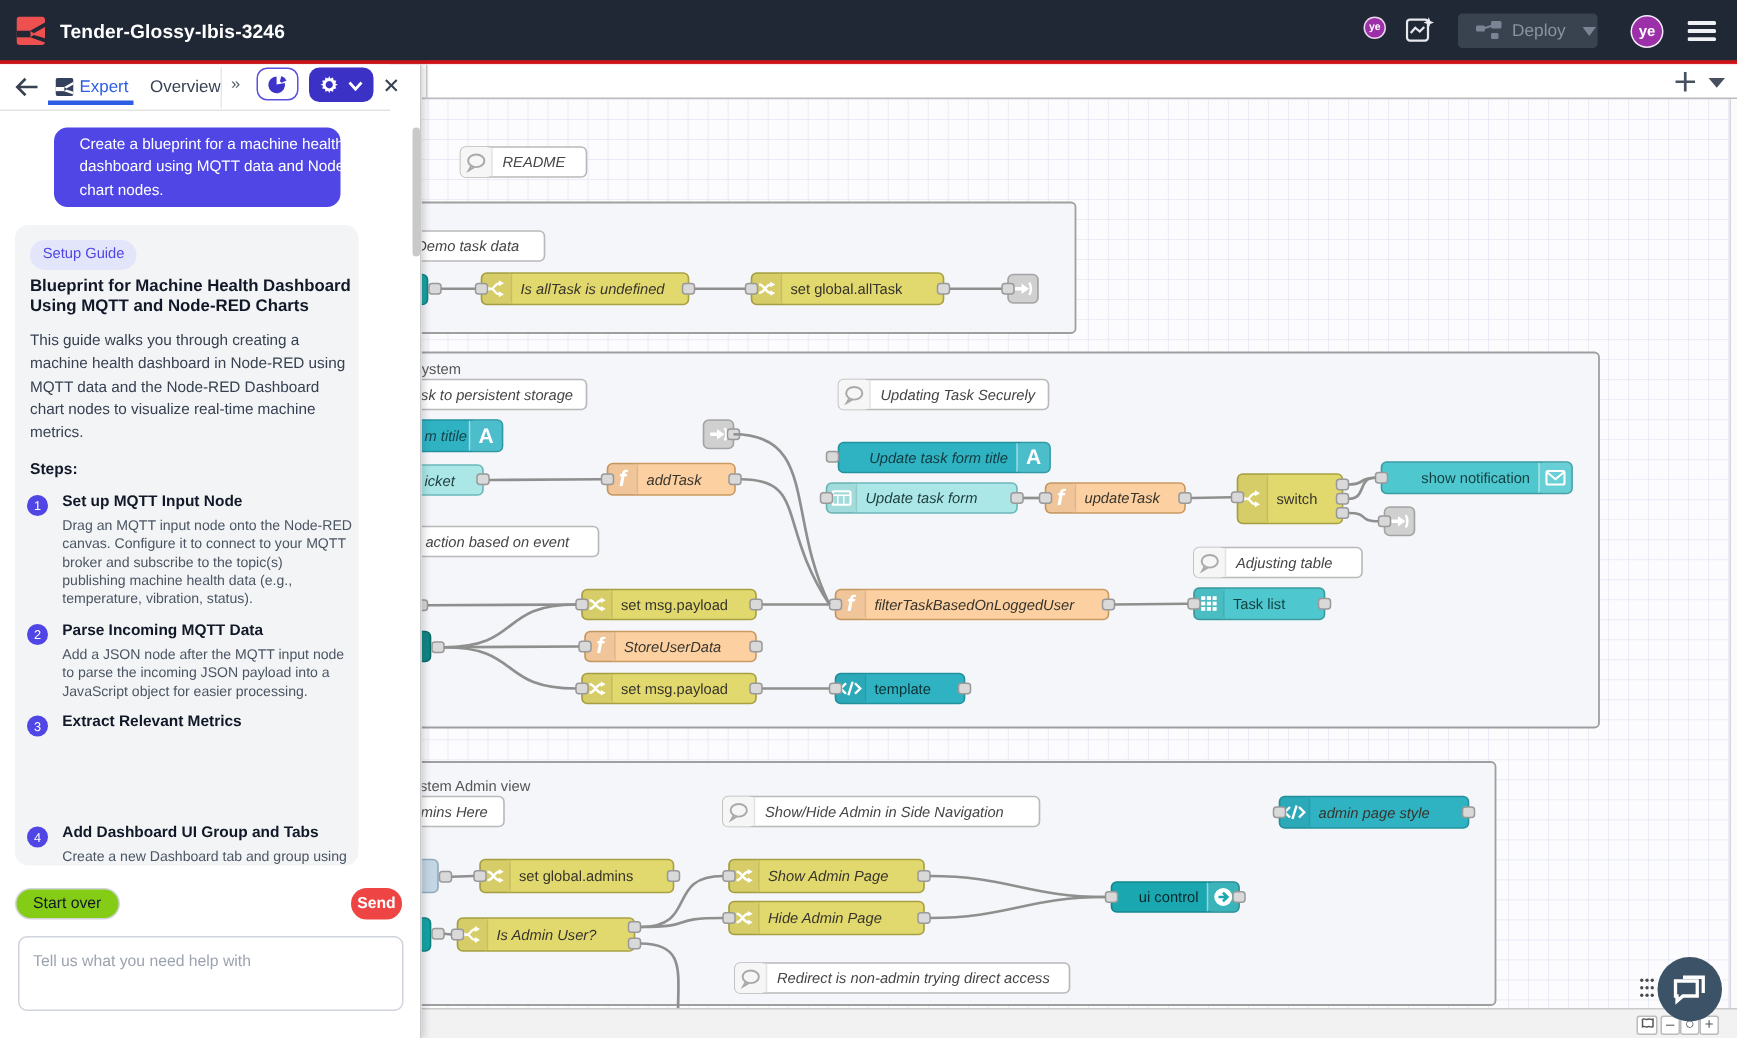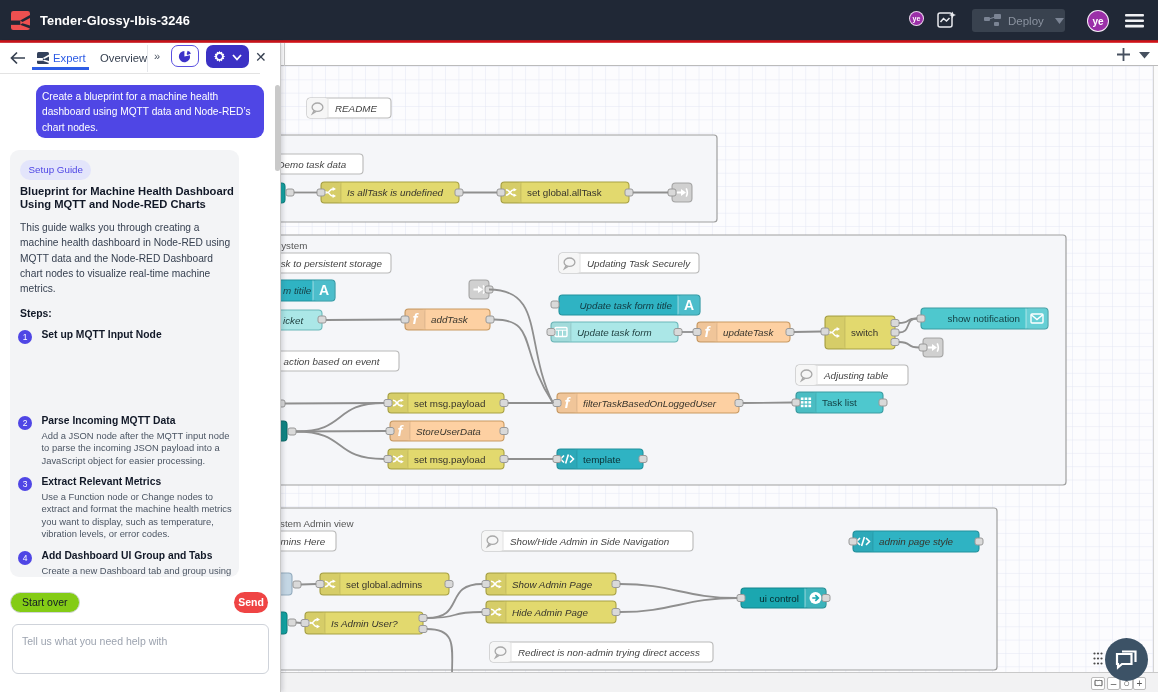--- a/index.html
+++ b/index.html
@@ -8,21 +8,21 @@
 #title{left:40px;top:13px;color:#fff;font-size:12.8px;font-weight:700;letter-spacing:.1px;}
 .av{border-radius:50%;background:#9b30a8;color:#fff;display:flex;align-items:center;justify-content:center;font-weight:bold;}
 #deploy{left:972px;top:9px;width:93px;height:23px;background:#39424f;border-radius:3px;display:flex;align-items:center;color:#8b93a0;font-size:11.5px;}
 #tabbar{left:281px;top:43px;width:877px;height:23px;background:#fff;border-bottom:1px solid #bbb;}
 #canvas{left:281px;top:66px;width:872px;height:606px;}
 #rgutter{left:1153px;top:66px;width:5px;height:606px;background:#fbfbfb;border-left:1px solid #d5d5d5;}
 #footer{left:0px;top:672px;width:1158px;height:20px;background:#f2f2f3;border-top:1px solid #c9c9c9;}
 .zbtn{position:absolute;top:4px;width:13px;height:13px;background:#fff;border:1px solid #bbb;border-radius:2px;color:#555;font-size:10px;line-height:11px;text-align:center;}
 #panel{left:0;top:43px;width:281px;height:649px;background:#fff;border-right:1px solid #c9c9c9;box-shadow:2px 0 4px rgba(60,60,80,0.18);}
 #ptoolbar{left:0;top:0;width:260px;height:31px;background:#fff;border-bottom:1px solid #e3e3e3;}
-#bubble{left:36px;top:42px;width:228px;height:53px;background:#4f46e5;border-radius:9px;color:#fff;font-size:10.2px;line-height:15.4px;padding:4px 6px;white-space:nowrap;}
+#bubble{left:36px;top:42px;width:191px;height:53px;background:#4f46e5;border-radius:9px;color:#fff;font-size:10.2px;line-height:15.4px;padding:4px 17px;white-space:nowrap;}
 #card{left:10px;top:107px;width:229px;height:427px;background:#f3f4f6;border-radius:9px;overflow:hidden;}
 #card .abs{white-space:nowrap;}
 .pill{left:10px;top:10px;height:20px;background:#e3e5fb;color:#4f46e5;font-size:9.8px;padding:0 8.5px;line-height:20px;border-radius:10px;}
 .h3{left:10px;top:35px;font-size:11.2px;font-weight:bold;color:#111827;line-height:13.4px;}
 .para{left:10px;top:70px;font-size:10.2px;color:#374151;line-height:15.35px;}
 .stepslbl{left:10px;top:158px;font-size:10.4px;font-weight:bold;color:#111827;}
 .snum{position:absolute;width:14px;height:14px;border-radius:50%;background:#4f46e5;color:#fff;font-size:8.5px;display:flex;align-items:center;justify-content:center;left:8px;}
 .stept{position:absolute;left:31.5px;font-size:10.3px;font-weight:bold;color:#111827;white-space:nowrap;}
 .stepd{position:absolute;left:31.5px;font-size:9.4px;color:#4b5563;line-height:12.3px;white-space:nowrap;}
 #startover{left:10px;top:549px;height:21px;padding:0 11px;border:1px solid #d1d5db;border-radius:11px;font-size:10.5px;color:#111827;line-height:19px;background:#84cc16;}
@@ -495,26 +495,26 @@
   <div class="abs" style="left:255px;top:6px;font-size:14px;color:#374151">✕</div>
  </div>
  <div class="abs" id="bubble">Create a blueprint for a machine health<br>dashboard using MQTT data and Node-RED’s<br>chart nodes.</div>
  <div class="abs" id="card">
   <div class="abs pill">Setup Guide</div>
   <div class="abs para">This guide walks you through creating a<br>machine health dashboard in Node-RED using<br>MQTT data and the Node-RED Dashboard<br>chart nodes to visualize real-time machine<br>metrics.</div>
   <div class="abs h3">Blueprint for Machine Health Dashboard<br>Using MQTT and Node-RED Charts</div>
   <div class="abs stepslbl">Steps:</div>
   <div class="snum" style="top:180px">1</div>
   <div class="stept" style="top:179px">Set up MQTT Input Node</div>
+  <div class="stepd" style="top:194px">Drag an MQTT input node onto the Node-RED<br>canvas. Configure it to connect to your MQTT<br>broker and subscribe to the topic(s)<br>publishing machine health data (e.g.,<br>temperature, vibration, status).</div>
   <div class="snum" style="top:266px">2</div>
   <div class="stept" style="top:265px">Parse Incoming MQTT Data</div>
   <div class="stepd" style="top:280px">Add a JSON node after the MQTT input node<br>to parse the incoming JSON payload into a<br>JavaScript object for easier processing.</div>
   <div class="snum" style="top:327px">3</div>
   <div class="stept" style="top:326px">Extract Relevant Metrics</div>
-  <div class="stepd" style="top:341px">Use a Function node or Change nodes to<br>extract and format the machine health metrics<br>you want to display, such as temperature,<br>vibration levels, or error codes.</div>
   <div class="snum" style="top:401px">4</div>
   <div class="stept" style="top:400px">Add Dashboard UI Group and Tabs</div>
   <div class="stepd" style="top:415px">Create a new Dashboard tab and group using</div>
  </div>
  <div class="abs" style="left:275px;top:42px;width:5px;height:86px;background:#c9c9c9;border-radius:3px"></div>
  <div class="abs" id="startover">Start over</div>
  <div class="abs" id="send">Send</div>
  <div class="abs" id="inputbox">
       <span>Tell us what you need help with</span>
     </div>

